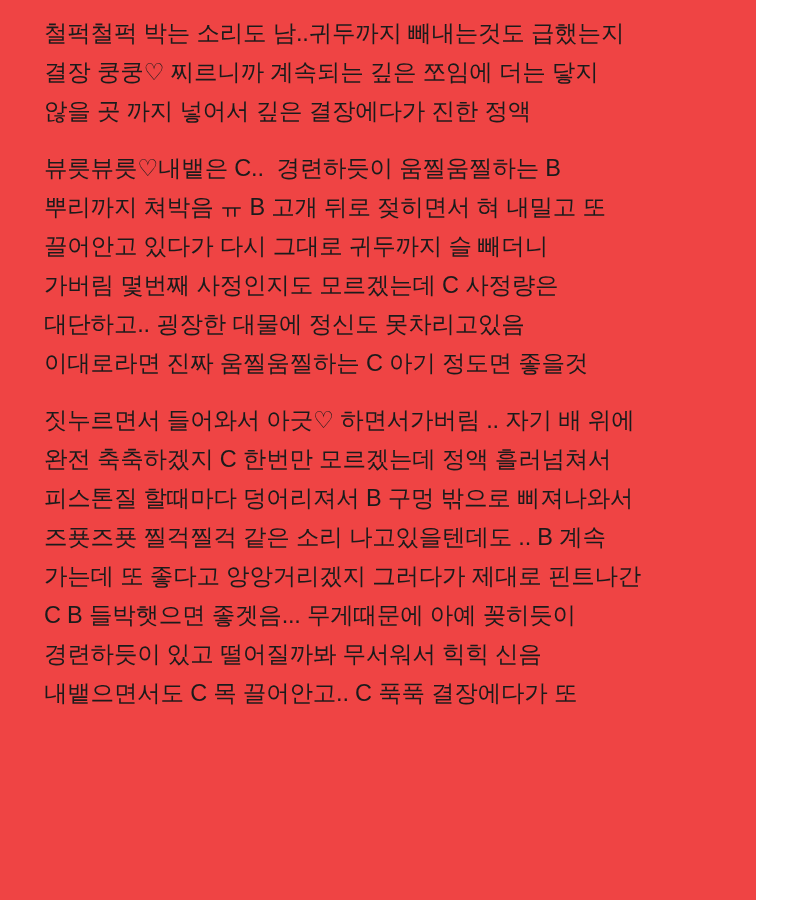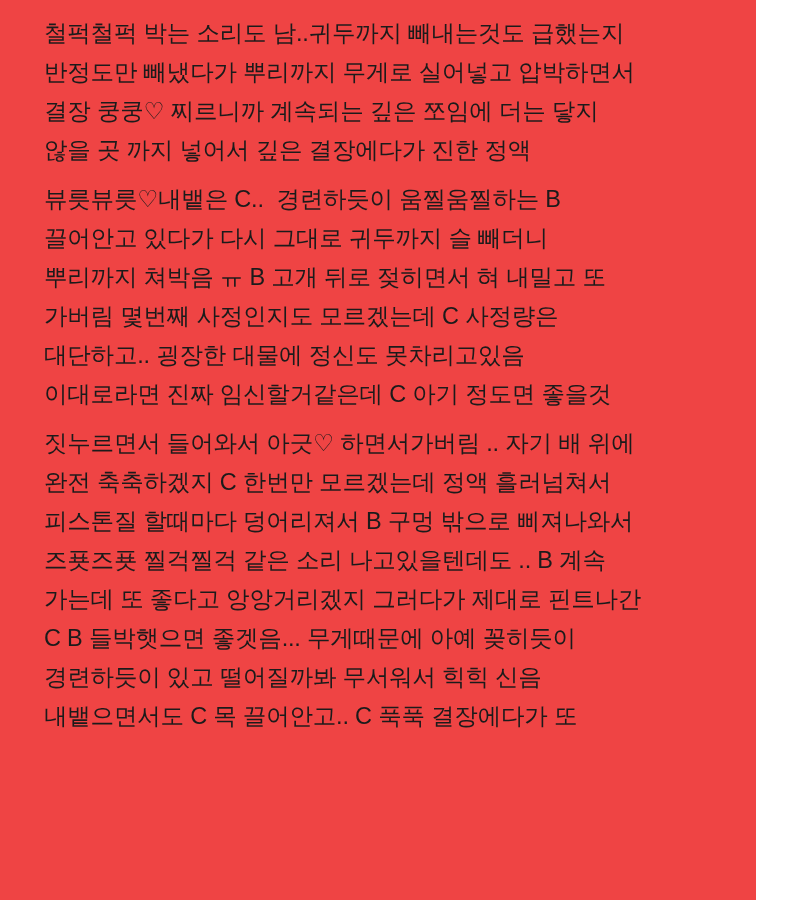--- a/index.html
+++ b/index.html
@@ -17,50 +17,49 @@
     width: 756px;
     height: 900px;
     box-sizing: border-box;
     padding: 14px 40px 10px 44px;
     background: #ef4444;
   }
   .block {
     margin: 0 0 2px 0;
   }
   .block + .block {
-    margin-top: 10px;
+    margin-top: 18px;
   }
   .line {
     font-size: 23.5px;
     line-height: 39px;
     color: #1b1b1b;
     letter-spacing: -0.2px;
     white-space: pre-wrap;
     word-break: keep-all;
   }
 </style>
 </head>
 <body>
 
 <div class="page">
 
   <div class="block">
     <div class="line">철퍽철퍽 박는 소리도 남..귀두까지 빼내는것도 급했는지</div>
-    <div class="line">반정도만 빼냈다가 뿌리까지 무게로 실어넣고 압박하면서</div>
     <div class="line">결장 쿵쿵♡ 찌르니까 계속되는 깊은 쪼임에 더는 닿지</div>
     <div class="line">않을 곳 까지 넣어서 깊은 결장에다가 진한 정액</div>
   </div>
 
   <div class="block">
     <div class="line">뷰릇뷰릇♡내뱉은 C..  경련하듯이 움찔움찔하는 B</div>
+    <div class="line">뿌리까지 쳐박음 ㅠ B 고개 뒤로 젖히면서 혀 내밀고 또</div>
     <div class="line">끌어안고 있다가 다시 그대로 귀두까지 슬 빼더니</div>
-    <div class="line">뿌리까지 쳐박음 ㅠ B 고개 뒤로 젖히면서 혀 내밀고 또</div>
     <div class="line">가버림 몇번째 사정인지도 모르겠는데 C 사정량은</div>
     <div class="line">대단하고.. 굉장한 대물에 정신도 못차리고있음</div>
-    <div class="line">이대로라면 진짜 임신할거같은데 C 아기 정도면 좋을것</div>
+    <div class="line">이대로라면 진짜 움찔움찔하는 C 아기 정도면 좋을것</div>
   </div>
 
   <div class="block">
     <div class="line">짓누르면서 들어와서 아긋♡ 하면서가버림 .. 자기 배 위에</div>
     <div class="line">완전 축축하겠지 C 한번만 모르겠는데 정액 흘러넘쳐서</div>
     <div class="line">피스톤질 할때마다 덩어리져서 B 구멍 밖으로 삐져나와서</div>
     <div class="line">즈푯즈푯 찔걱찔걱 같은 소리 나고있을텐데도 .. B 계속</div>
     <div class="line">가는데 또 좋다고 앙앙거리겠지 그러다가 제대로 핀트나간</div>
     <div class="line">C B 들박햇으면 좋겟음... 무게때문에 아예 꽂히듯이</div>
     <div class="line">경련하듯이 있고 떨어질까봐 무서워서 힉힉 신음</div>

